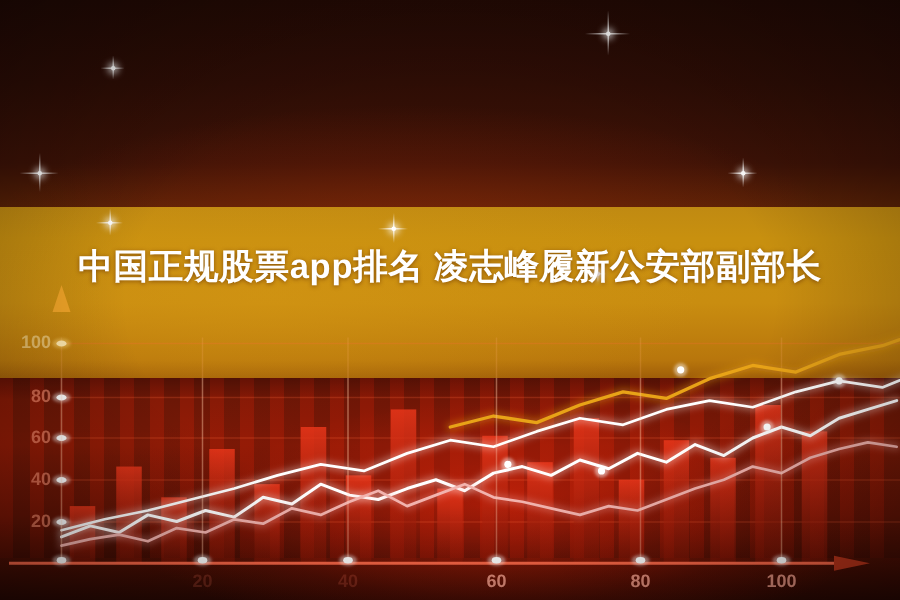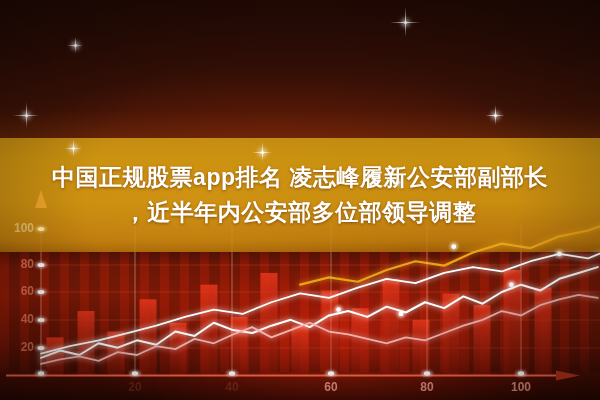--- a/index.html
+++ b/index.html
@@ -242,16 +242,15 @@
         <i class="h"></i>
         <i class="v"></i>
         <i class="c"></i>
       </div>
     </div>
 
   <div id="vignette"></div>
 
   <div id="headline">
     <span class="l1">中国正规股票app排名 凌志峰履新公安部副部长</span>
-    <span class="l2">，近半年内公安部多位部领导调整</span>
   </div>
 
 </div>
 
 </body></html>

